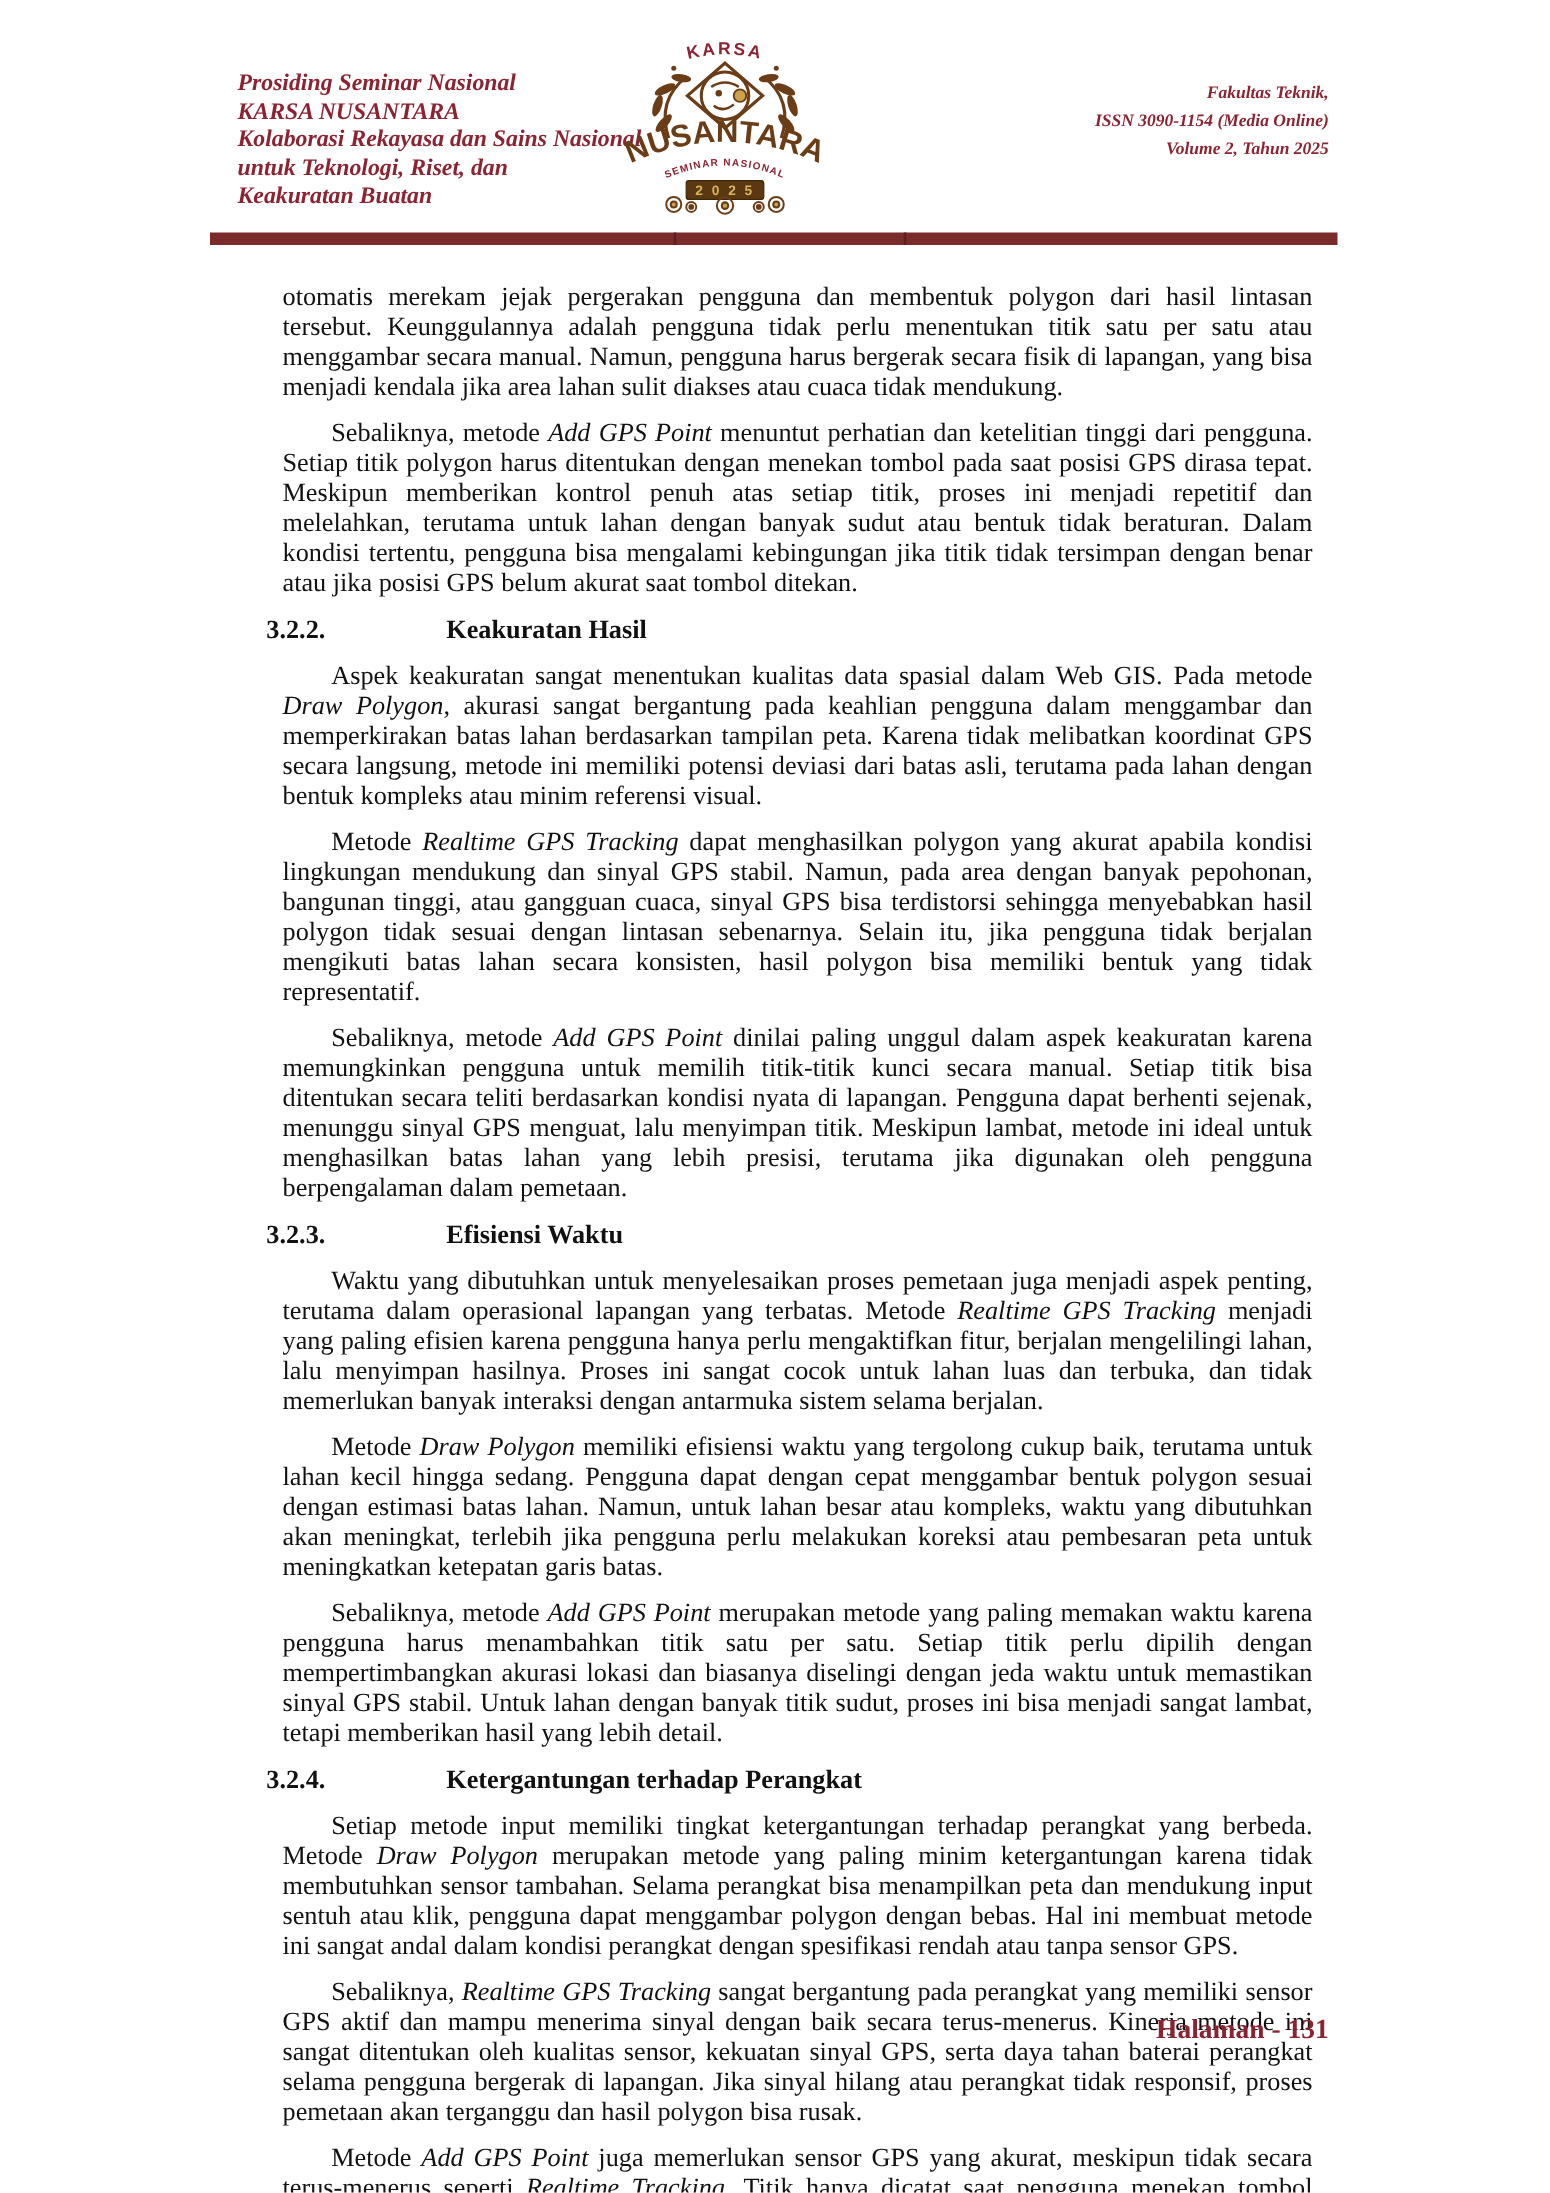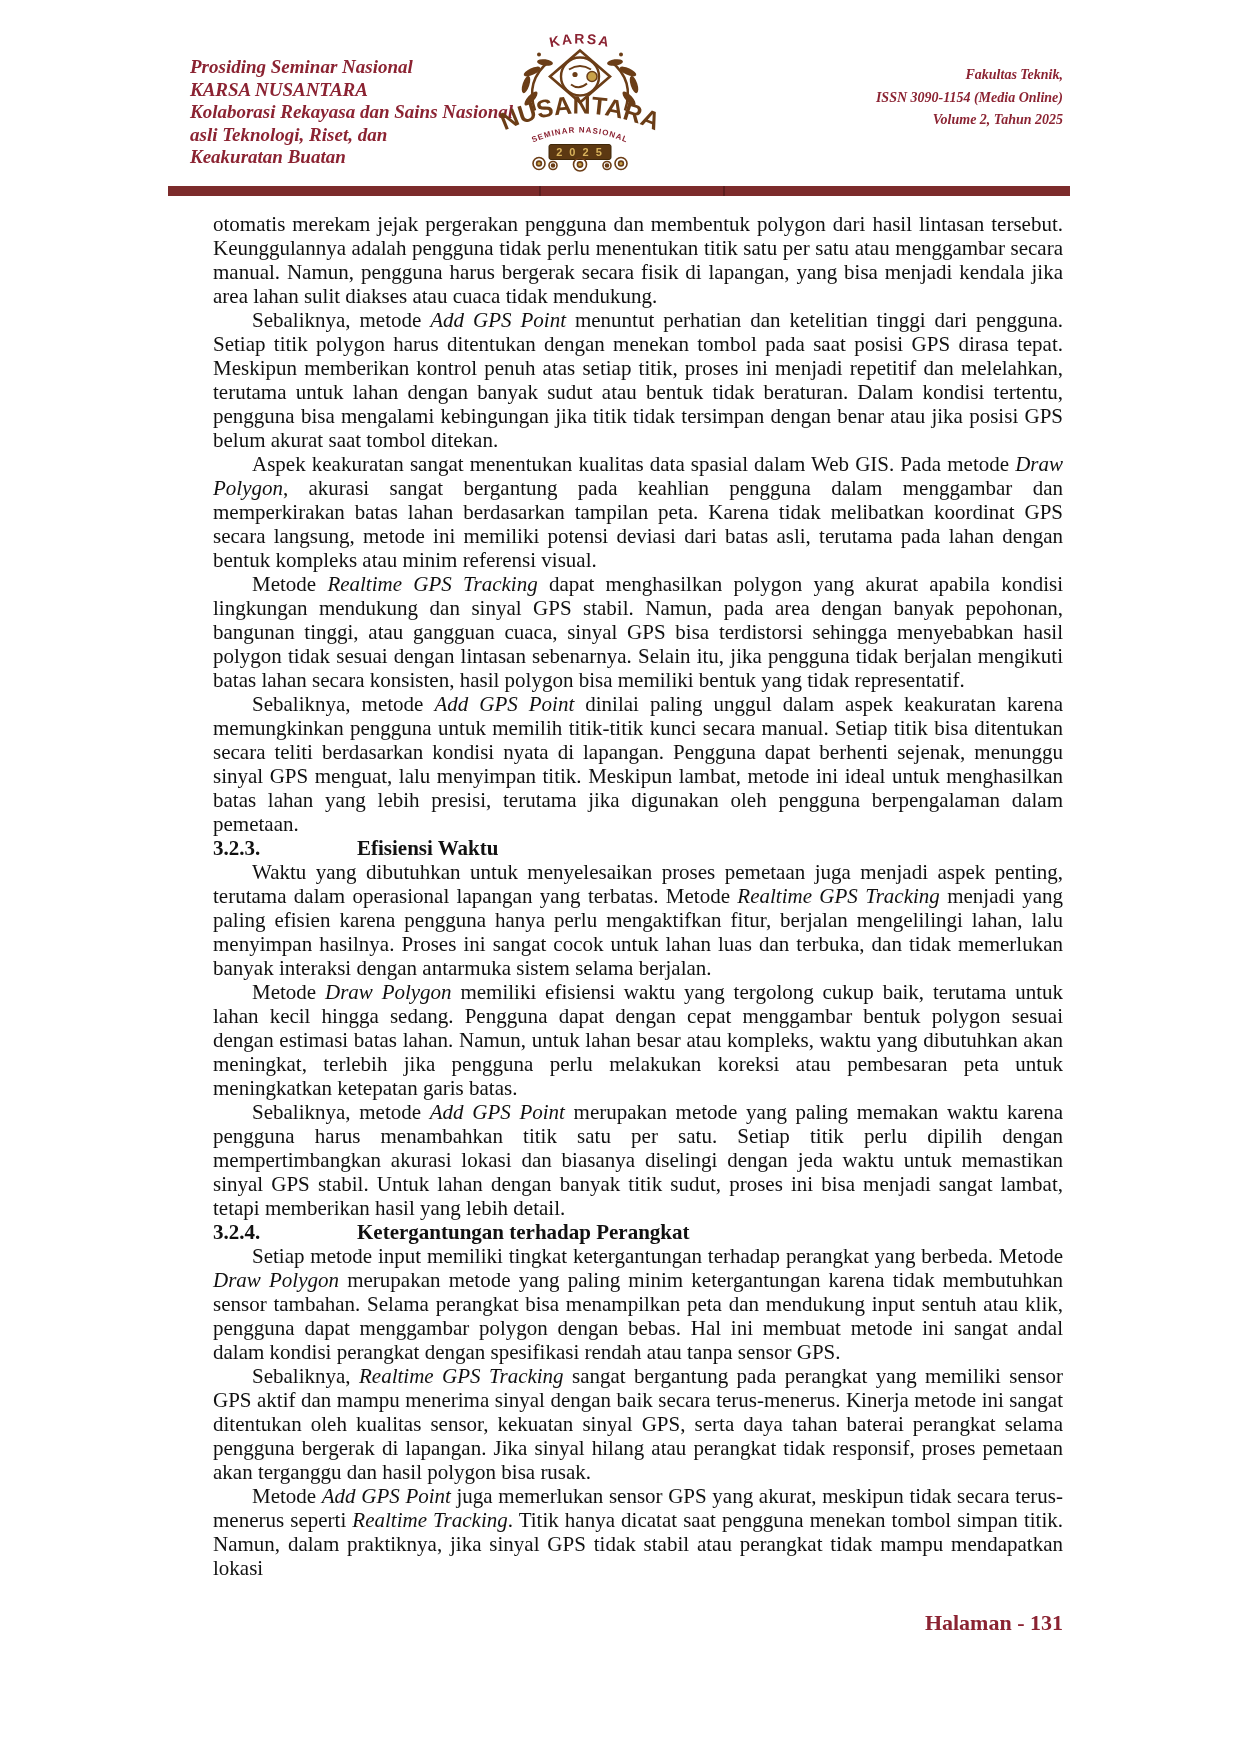--- a/index.html
+++ b/index.html
@@ -13,21 +13,21 @@
     color:#8b2332;font-weight:bold;font-style:italic;font-size:14px;line-height:22.5px;}
   .logo-wrap{position:absolute;left:495px;top:22px;width:170px;height:150px;}
 
   
   .divider{position:absolute;left:168px;top:186px;width:902px;height:10px;background:#7c2b2b;}
   .divider .notch{position:absolute;top:0;width:2px;height:10px;background:#5d1f1f;}
 
   
   .article{position:absolute;left:213px;top:212px;width:850px;
     font-size:21px;line-height:24px;color:#111111;text-align:justify;}
-  .article p.para{margin:0;}
+  .article p.para{margin:13px;}
   .article p.ind{text-indent:39px;}
   .article .it{font-style:italic;}
   .heading{font-weight:bold;text-align:left;}
   .heading .hnum{display:inline-block;width:144px;}
 
   
   .footer{position:absolute;left:213px;top:1610px;width:850px;text-align:right;
     color:#8b2332;font-weight:bold;font-size:22px;}
 
   
@@ -38,21 +38,21 @@
 </style>
 </head>
 <body>
 
 <div class="page">
 
   <div class="hdr-left">
     <div>Prosiding Seminar Nasional</div>
     <div>KARSA NUSANTARA</div>
     <div>Kolaborasi Rekayasa dan Sains Nasional</div>
-    <div>asli Teknologi, Riset, dan</div>
+    <div>untuk Teknologi, Riset, dan</div>
     <div>Keakuratan Buatan</div>
   </div>
 
   <div class="logo-wrap">
     <svg width="170" height="150" viewBox="0 0 170 145">
       <defs>
         <path id="karsaArc" d="M40,28 Q85,10 130,28"></path>
         <path id="nusArc" d="M10,106 Q85,72 160,106"></path>
         <path id="semArc" d="M36,119 Q85,97 134,119"></path>
         <g id="leafL">
@@ -115,20 +115,21 @@
   </div>
 
   <div class="divider">
     <div class="notch" style="left:371px"></div>
     <div class="notch" style="left:555px"></div>
   </div>
 
   <main class="article">
       <p class="para"><span>otomatis merekam jejak pergerakan pengguna dan membentuk polygon dari hasil lintasan tersebut. Keunggulannya adalah pengguna tidak perlu menentukan titik satu per satu atau menggambar secara manual. Namun, pengguna harus bergerak secara fisik di lapangan, yang bisa menjadi kendala jika area lahan sulit diakses atau cuaca tidak mendukung.</span></p>
       <p class="para ind"><span>Sebaliknya, metode </span><span class="it">Add GPS Point</span><span> menuntut perhatian dan ketelitian tinggi dari pengguna. Setiap titik polygon harus ditentukan dengan menekan tombol pada saat posisi GPS dirasa tepat. Meskipun memberikan kontrol penuh atas setiap titik, proses ini menjadi repetitif dan melelahkan, terutama untuk lahan dengan banyak sudut atau bentuk tidak beraturan. Dalam kondisi tertentu, pengguna bisa mengalami kebingungan jika titik tidak tersimpan dengan benar atau jika posisi GPS belum akurat saat tombol ditekan.</span></p>
+      <div class="heading"><span class="hnum">3.2.2.</span><span>Keakuratan Hasil</span></div>
       <p class="para ind"><span>Aspek keakuratan sangat menentukan kualitas data spasial dalam Web GIS. Pada metode </span><span class="it">Draw Polygon</span><span>, akurasi sangat bergantung pada keahlian pengguna dalam menggambar dan memperkirakan batas lahan berdasarkan tampilan peta. Karena tidak melibatkan koordinat GPS secara langsung, metode ini memiliki potensi deviasi dari batas asli, terutama pada lahan dengan bentuk kompleks atau minim referensi visual.</span></p>
       <p class="para ind"><span>Metode </span><span class="it">Realtime GPS Tracking</span><span> dapat menghasilkan polygon yang akurat apabila kondisi lingkungan mendukung dan sinyal GPS stabil. Namun, pada area dengan banyak pepohonan, bangunan tinggi, atau gangguan cuaca, sinyal GPS bisa terdistorsi sehingga menyebabkan hasil polygon tidak sesuai dengan lintasan sebenarnya. Selain itu, jika pengguna tidak berjalan mengikuti batas lahan secara konsisten, hasil polygon bisa memiliki bentuk yang tidak representatif.</span></p>
       <p class="para ind"><span>Sebaliknya, metode </span><span class="it">Add GPS Point</span><span> dinilai paling unggul dalam aspek keakuratan karena memungkinkan pengguna untuk memilih titik-titik kunci secara manual. Setiap titik bisa ditentukan secara teliti berdasarkan kondisi nyata di lapangan. Pengguna dapat berhenti sejenak, menunggu sinyal GPS menguat, lalu menyimpan titik. Meskipun lambat, metode ini ideal untuk menghasilkan batas lahan yang lebih presisi, terutama jika digunakan oleh pengguna berpengalaman dalam pemetaan.</span></p>
       <div class="heading"><span class="hnum">3.2.3.</span><span>Efisiensi Waktu</span></div>
       <p class="para ind"><span>Waktu yang dibutuhkan untuk menyelesaikan proses pemetaan juga menjadi aspek penting, terutama dalam operasional lapangan yang terbatas. Metode </span><span class="it">Realtime GPS Tracking</span><span> menjadi yang paling efisien karena pengguna hanya perlu mengaktifkan fitur, berjalan mengelilingi lahan, lalu menyimpan hasilnya. Proses ini sangat cocok untuk lahan luas dan terbuka, dan tidak memerlukan banyak interaksi dengan antarmuka sistem selama berjalan.</span></p>
       <p class="para ind"><span>Metode </span><span class="it">Draw Polygon</span><span> memiliki efisiensi waktu yang tergolong cukup baik, terutama untuk lahan kecil hingga sedang. Pengguna dapat dengan cepat menggambar bentuk polygon sesuai dengan estimasi batas lahan. Namun, untuk lahan besar atau kompleks, waktu yang dibutuhkan akan meningkat, terlebih jika pengguna perlu melakukan koreksi atau pembesaran peta untuk meningkatkan ketepatan garis batas.</span></p>
       <p class="para ind"><span>Sebaliknya, metode </span><span class="it">Add GPS Point</span><span> merupakan metode yang paling memakan waktu karena pengguna harus menambahkan titik satu per satu. Setiap titik perlu dipilih dengan mempertimbangkan akurasi lokasi dan biasanya diselingi dengan jeda waktu untuk memastikan sinyal GPS stabil. Untuk lahan dengan banyak titik sudut, proses ini bisa menjadi sangat lambat, tetapi memberikan hasil yang lebih detail.</span></p>
       <div class="heading"><span class="hnum">3.2.4.</span><span>Ketergantungan terhadap Perangkat</span></div>
       <p class="para ind"><span>Setiap metode input memiliki tingkat ketergantungan terhadap perangkat yang berbeda. Metode </span><span class="it">Draw Polygon</span><span> merupakan metode yang paling minim ketergantungan karena tidak membutuhkan sensor tambahan. Selama perangkat bisa menampilkan peta dan mendukung input sentuh atau klik, pengguna dapat menggambar polygon dengan bebas. Hal ini membuat metode ini sangat andal dalam kondisi perangkat dengan spesifikasi rendah atau tanpa sensor GPS.</span></p>
       <p class="para ind"><span>Sebaliknya, </span><span class="it">Realtime GPS Tracking</span><span> sangat bergantung pada perangkat yang memiliki sensor GPS aktif dan mampu menerima sinyal dengan baik secara terus-menerus. Kinerja metode ini sangat ditentukan oleh kualitas sensor, kekuatan sinyal GPS, serta daya tahan baterai perangkat selama pengguna bergerak di lapangan. Jika sinyal hilang atau perangkat tidak responsif, proses pemetaan akan terganggu dan hasil polygon bisa rusak.</span></p>

